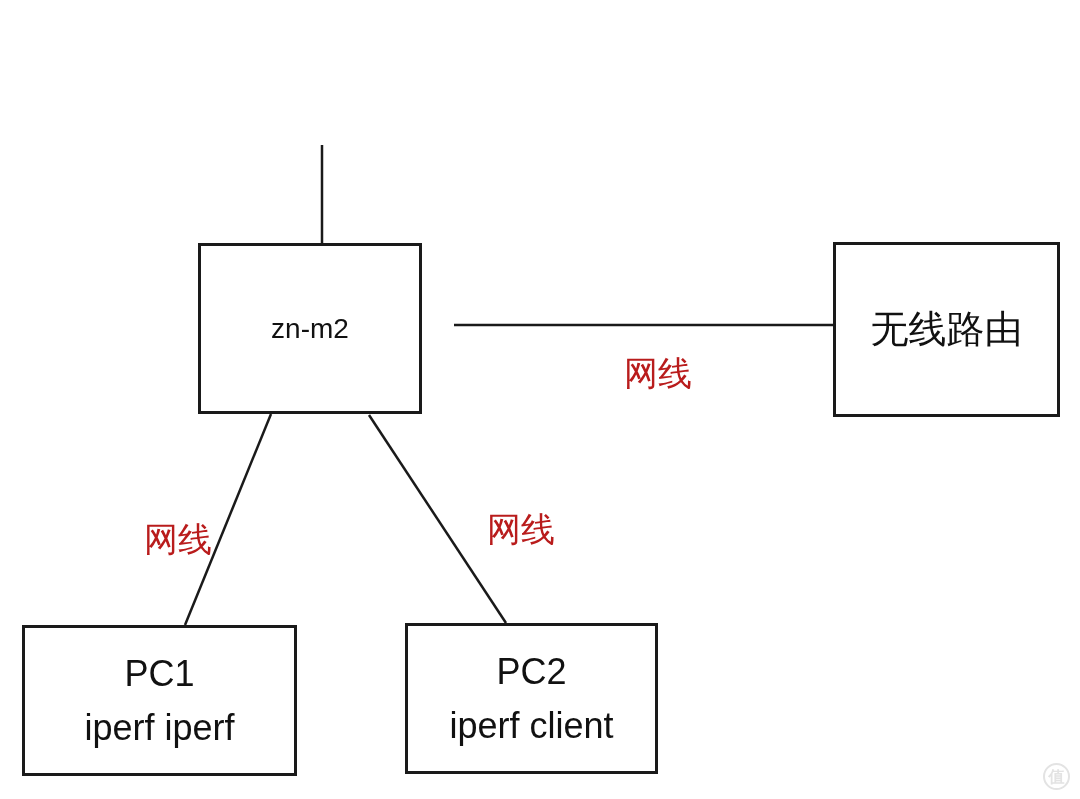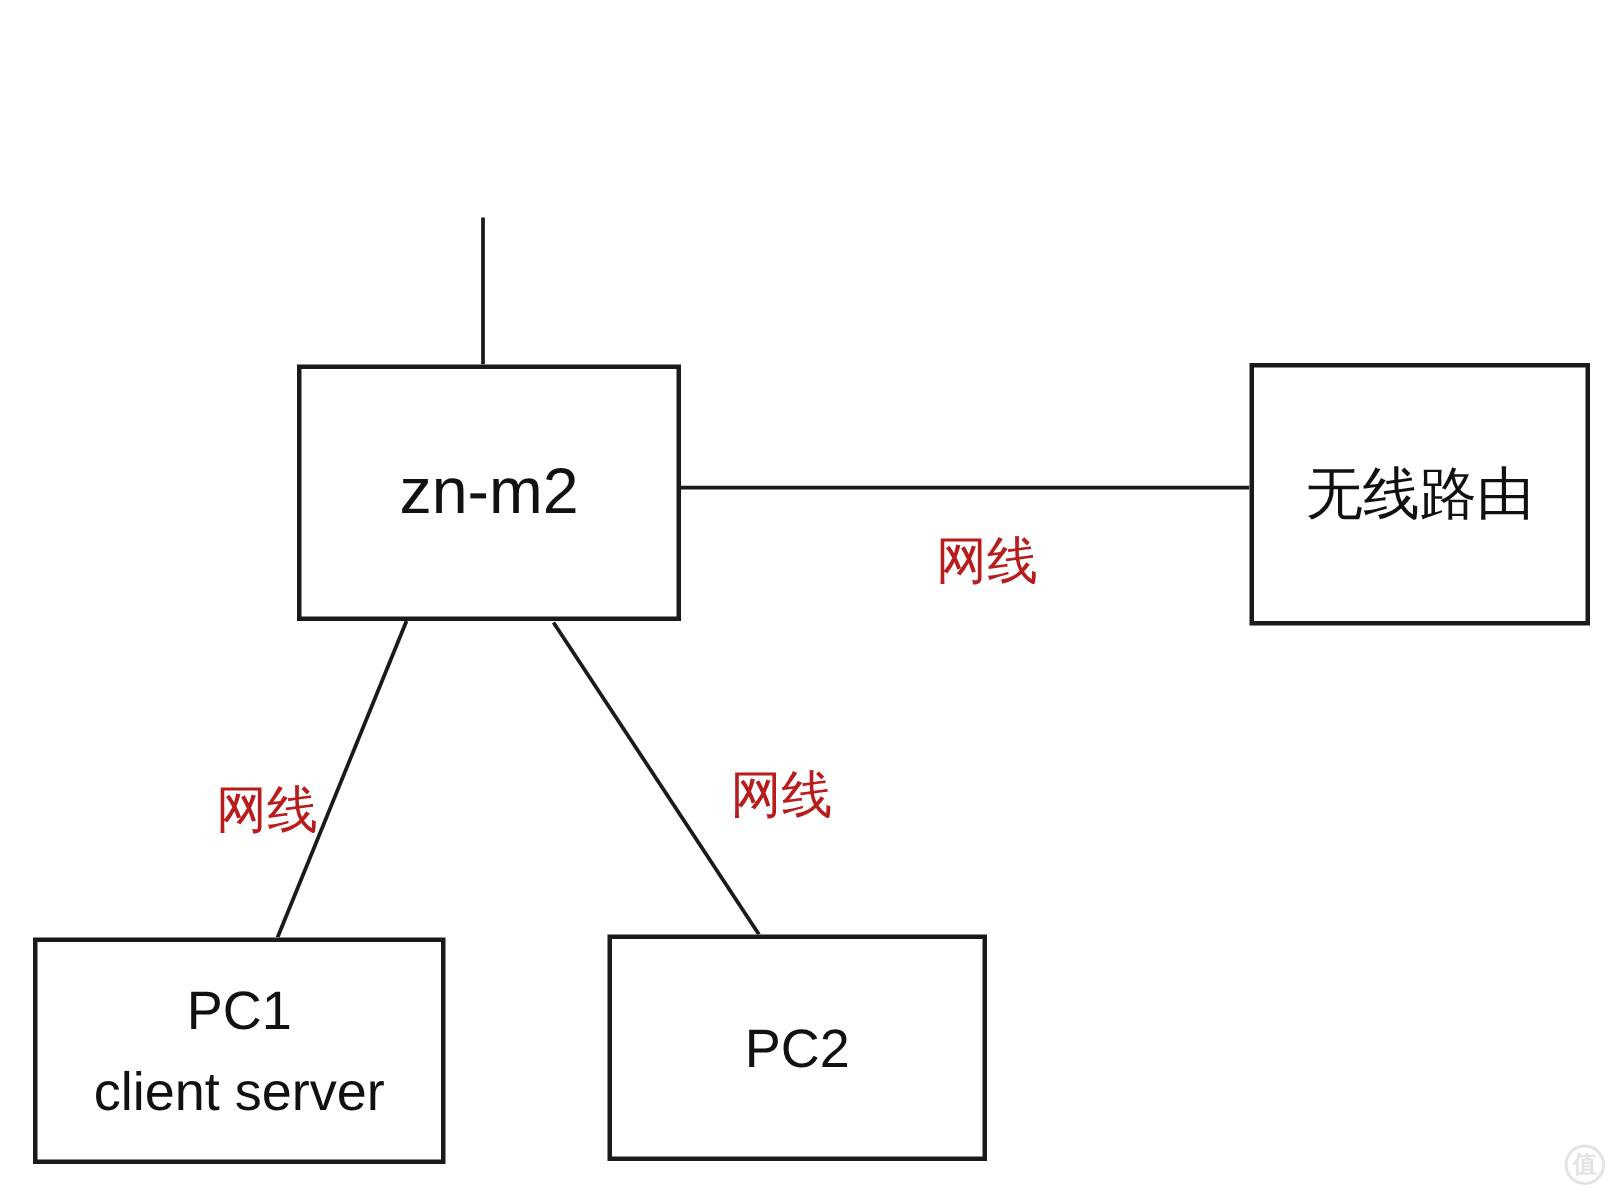--- a/index.html
+++ b/index.html
@@ -33,21 +33,21 @@
     border: 3px solid var(--line);
     background: var(--background);
     display: flex;
     flex-direction: column;
     align-items: center;
     justify-content: center;
     text-align: center;
     color: #111111;
   }
   .node-modem  { left: 193px; top: 21px;  width: 272px; height: 124px; font-size: 38px; }
-  .node-switch { left: 198px; top: 243px; width: 256px; height: 171px; font-size: 43px; }
+  .node-switch { left: 198px; top: 243px; width: 224px; height: 171px; font-size: 28px; }
   .node-router { left: 833px; top: 242px; width: 227px; height: 175px; font-size: 38px; }
   .node-pc1    { left: 22px;  top: 625px; width: 275px; height: 151px; font-size: 36px; line-height: 1.48; }
   .node-pc2    { left: 405px; top: 623px; width: 253px; height: 151px; font-size: 36px; line-height: 1.48; }
   .edge-label {
     position: absolute;
     font-size: 34px;
     color: #b91c1c;
     white-space: nowrap;
   }
   .edge-label-router { left: 624px; top: 351px; }
@@ -97,25 +97,26 @@
   <div class="node node-switch">
     <span>zn-m2</span>
   </div>
 
   <div class="node node-router">
     <span>无线路由</span>
   </div>
 
   <div class="node node-pc1">
     <span>PC1</span>
-    <span>client server</span>
+    <span>iperf iperf</span>
   </div>
 
   <div class="node node-pc2">
     <span>PC2</span>
+    <span>iperf client</span>
   </div>
 
   <div class="edge-label edge-label-router">网线</div>
 
   <div class="edge-label edge-label-pc1">网线</div>
 
   <div class="edge-label edge-label-pc2">网线</div>
 
   <div class="watermark">
     <span class="wm-logo">值</span>

